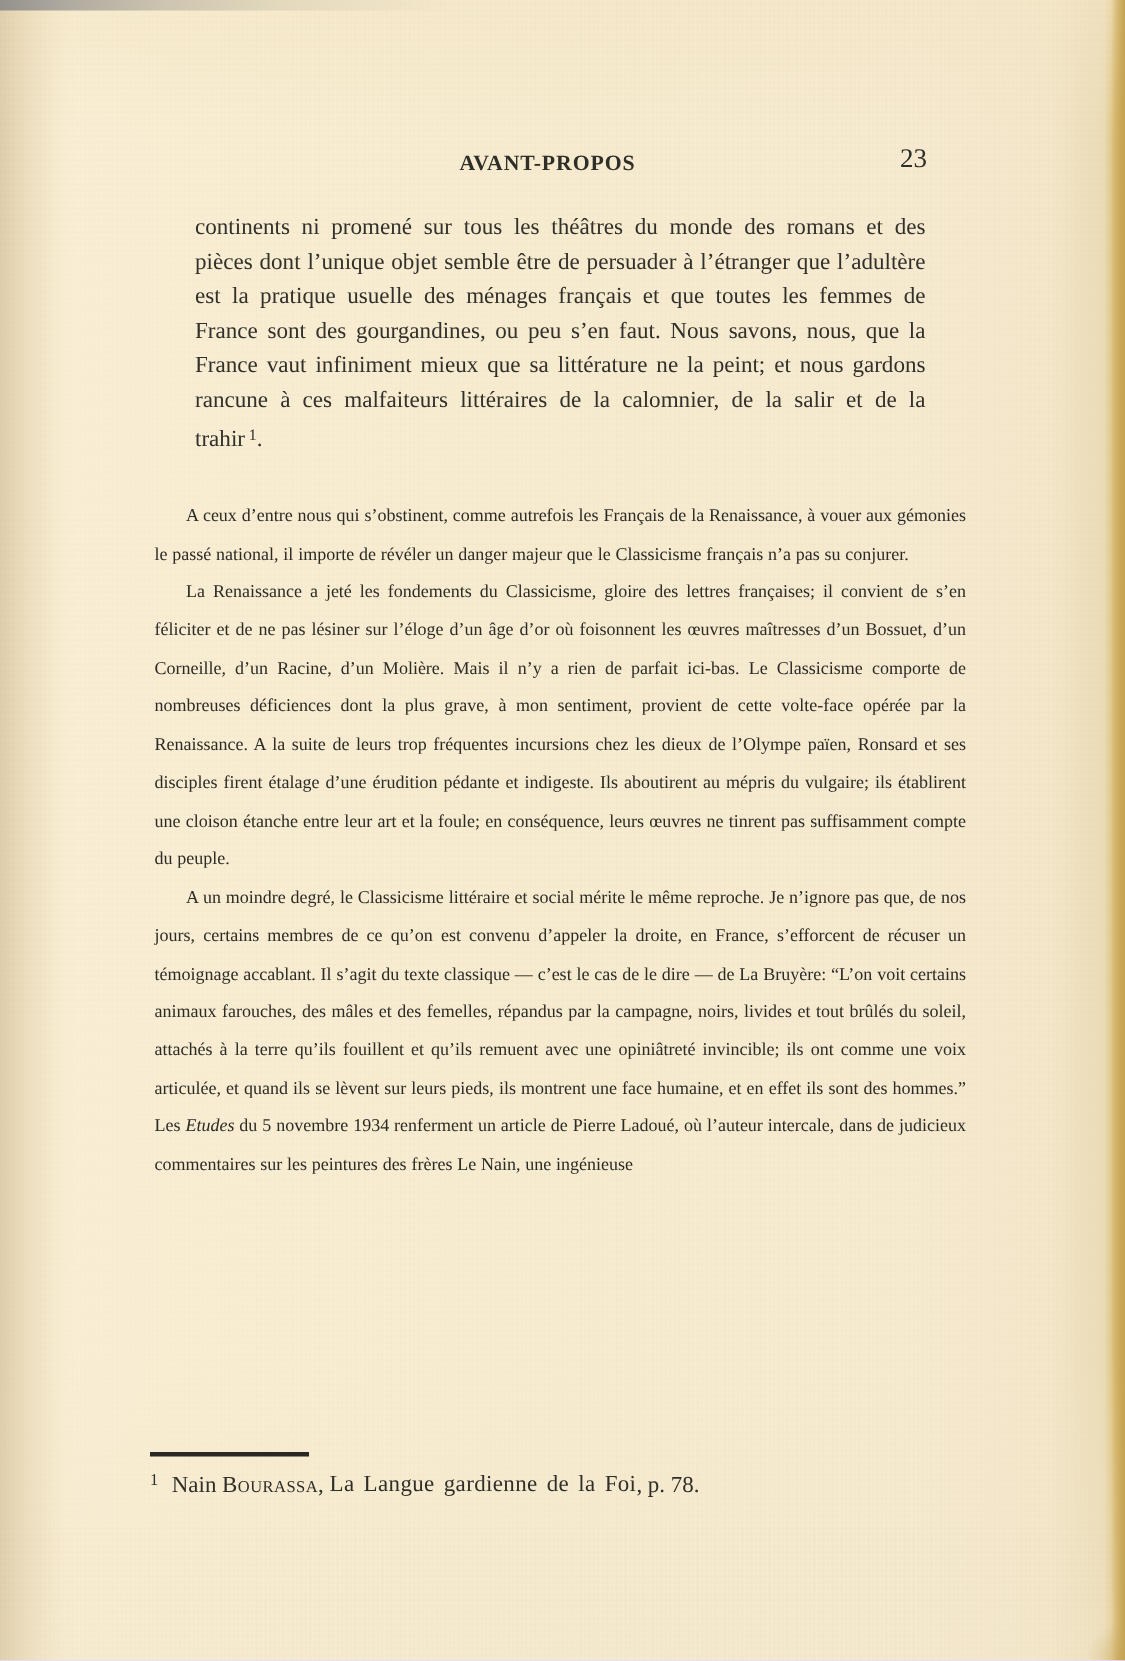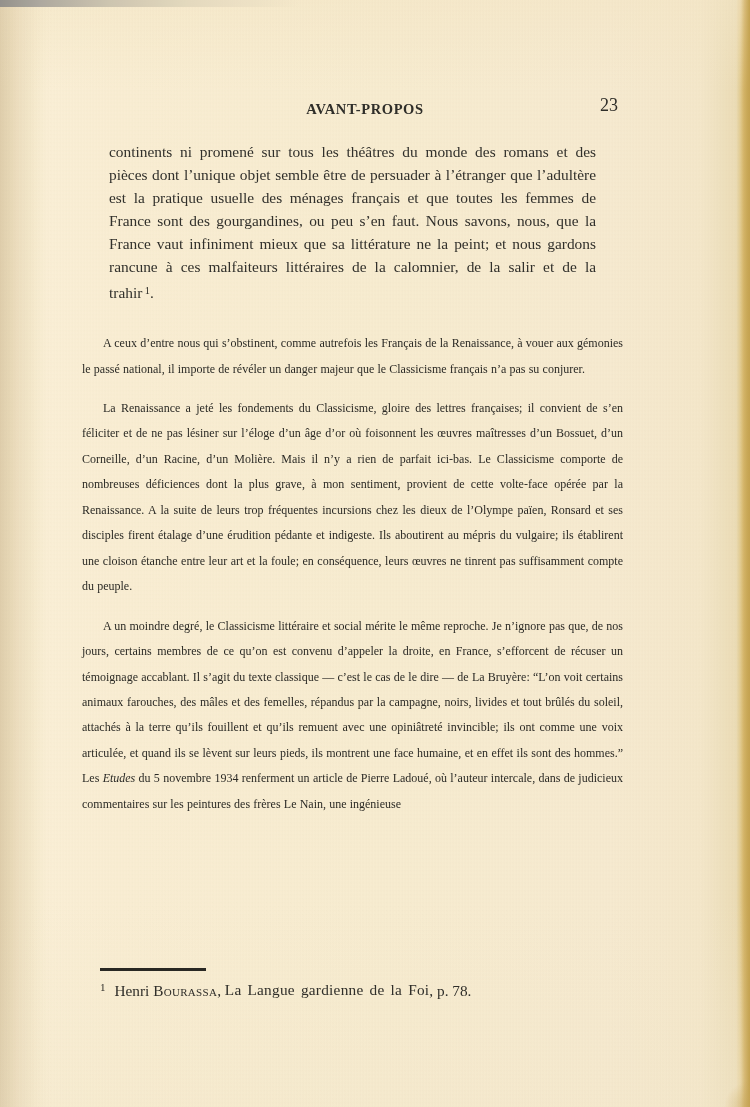--- a/index.html
+++ b/index.html
@@ -122,37 +122,36 @@
     left: 600px;
     width: 50px;
     text-align: left;
     font-size: 18px;
     color: #242420;
   }
 
   .textblock {
     position: absolute;
     top: 140px;
-    left: 82px;
+    left: 103px;
     width: 541px;
   }
 
   p.para {
     margin: 0 0 0 0;
     font-size: 12px;
     line-height: 25.45px;
     text-align: justify;
     text-justify: inter-word;
     text-indent: 21px;
     hyphens: none;
     word-spacing: 0.2px;
   }
 
   p.para + p.para {
-    margin-top: 14px;
   }
 
   
   .extract {
     margin: 0;
     padding: 0 0 0 27px;
     width: 514px;
     box-sizing: border-box;
     font-size: 15.4px;
     line-height: 23.1px;
@@ -242,19 +241,19 @@
       <p class="para">A ceux d’entre nous qui s’obstinent, comme autrefois les Français de la Renaissance, à vouer aux gémonies le passé national, il importe de révéler un danger majeur que le Classicisme français n’a pas su conjurer.</p>
 
       <p class="para">La Renaissance a jeté les fondements du Classicisme, gloire des lettres françaises; il convient de s’en féliciter et de ne pas lésiner sur l’éloge d’un âge d’or où foisonnent les œuvres maîtresses d’un Bossuet, d’un Corneille, d’un Racine, d’un Molière. Mais il n’y a rien de parfait ici-bas. Le Classicisme comporte de nombreuses déficiences dont la plus grave, à mon sentiment, provient de cette volte-face opérée par la Renaissance. A la suite de leurs trop fréquentes incursions chez les dieux de l’Olympe païen, Ronsard et ses disciples firent étalage d’une érudition pédante et indigeste. Ils aboutirent au mépris du vulgaire; ils établirent une cloison étanche entre leur art et la foule; en conséquence, leurs œuvres ne tinrent pas suffisamment compte du peuple.</p>
 
       <p class="para"><span>A un moindre degré, le Classicisme littéraire et social mérite le même reproche. Je n’ignore pas que, de nos jours, certains membres de ce qu’on est convenu d’appeler la droite, en France, s’efforcent de récuser un témoignage accablant. Il s’agit du texte classique — c’est le cas de le dire — de La Bruyère: “L’on voit certains animaux farouches, des mâles et des femelles, répandus par la campagne, noirs, livides et tout brûlés du soleil, attachés à  la terre qu’ils fouillent et qu’ils remuent avec une opiniâtreté invincible; ils ont comme une voix articulée, et quand ils se lèvent sur leurs pieds, ils montrent une face humaine, et en effet ils sont des hommes.” Les </span><em class="ital">Etudes</em><span> du 5 novembre 1934 renferment un article de Pierre Ladoué, où l’auteur intercale, dans de judicieux commentaires sur les peintures des frères Le Nain, une ingénieuse</span></p>
 
     </div>
 
     <div class="footnote-zone">
       <div class="footnote-rule"></div>
-      <p class="footnote"><span class="fn-marker">1</span><span>Henri</span><span> </span><span class="smallcaps">Bourassa</span><span>, </span><span class="fn-title">La Langue gardienne de la Foi</span><span>, p. 78.</span></p>
+      <p class="footnote"><span class="fn-marker">1</span><span>Nain</span><span> </span><span class="smallcaps">Bourassa</span><span>, </span><span class="fn-title">La Langue gardienne de la Foi</span><span>, p. 78.</span></p>
     </div>
 
   </div>
 
   <div class="ink-soften"></div>
 </div>
 
 </body></html>

